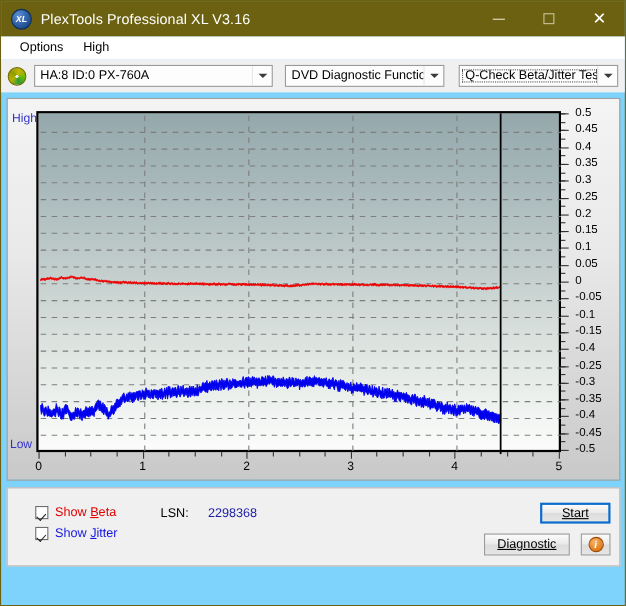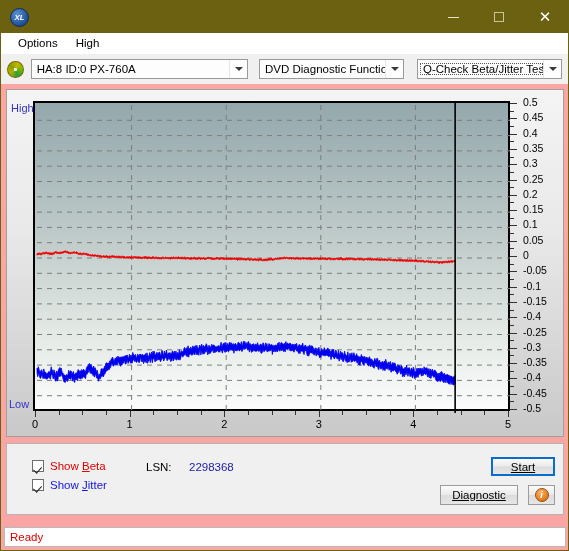--- a/index.html
+++ b/index.html
@@ -7,21 +7,21 @@
     width:569px;height:551px;overflow:hidden;
     font-family:"Liberation Sans", sans-serif;
     font-size:11px;
     background:#f0f0f0;
     -webkit-font-smoothing:antialiased;
   }
   #app{
     position:relative;width:569px;height:551px;
     border:1px solid #6b6110;
     box-sizing:border-box;
-    background:#fca5a5;
+    background:#7dd3fc;
   }
   
   .titlebar{
     height:32px;background:#6b6110;display:flex;align-items:center;
     position:relative;
   }
   .app-icon{
     width:19px;height:19px;border-radius:50%;
     background:radial-gradient(circle at 35% 30%, #5b8fd4 0%, #1f4f96 70%, #133566 100%);
     margin-left:9px;margin-right:8px;
@@ -150,20 +150,21 @@
   }
   #status-text{font-size:11.5px;color:#e00000;}
 </style>
 </head>
 <body>
 
 <div id="app">
 
   <div class="titlebar">
     <div class="app-icon">XL</div>
+    <div class="title-text">PlexTools Professional XL V3.16</div>
     <div class="winbtns">
       <div class="winbtn">
           <span class="dash"></span>
         </div>
       <div class="winbtn">
           <span class="sq"></span>
         </div>
       <div class="winbtn close">✕</div>
     </div>
   </div>
@@ -356,17 +357,14 @@
       <span><u>Start</u></span>
     </div>
     <div class="btn" id="preferences-button">
       <span><u>Diagnostic</u></span>
     </div>
     <div class="btn" id="info-button">
       <span class="info-glyph">i</span>
     </div>
   </div>
 
-  <div class="statusbar">
-    <span id="status-text">Ready</span>
-  </div>
 
 </div>
 
 </body></html>

